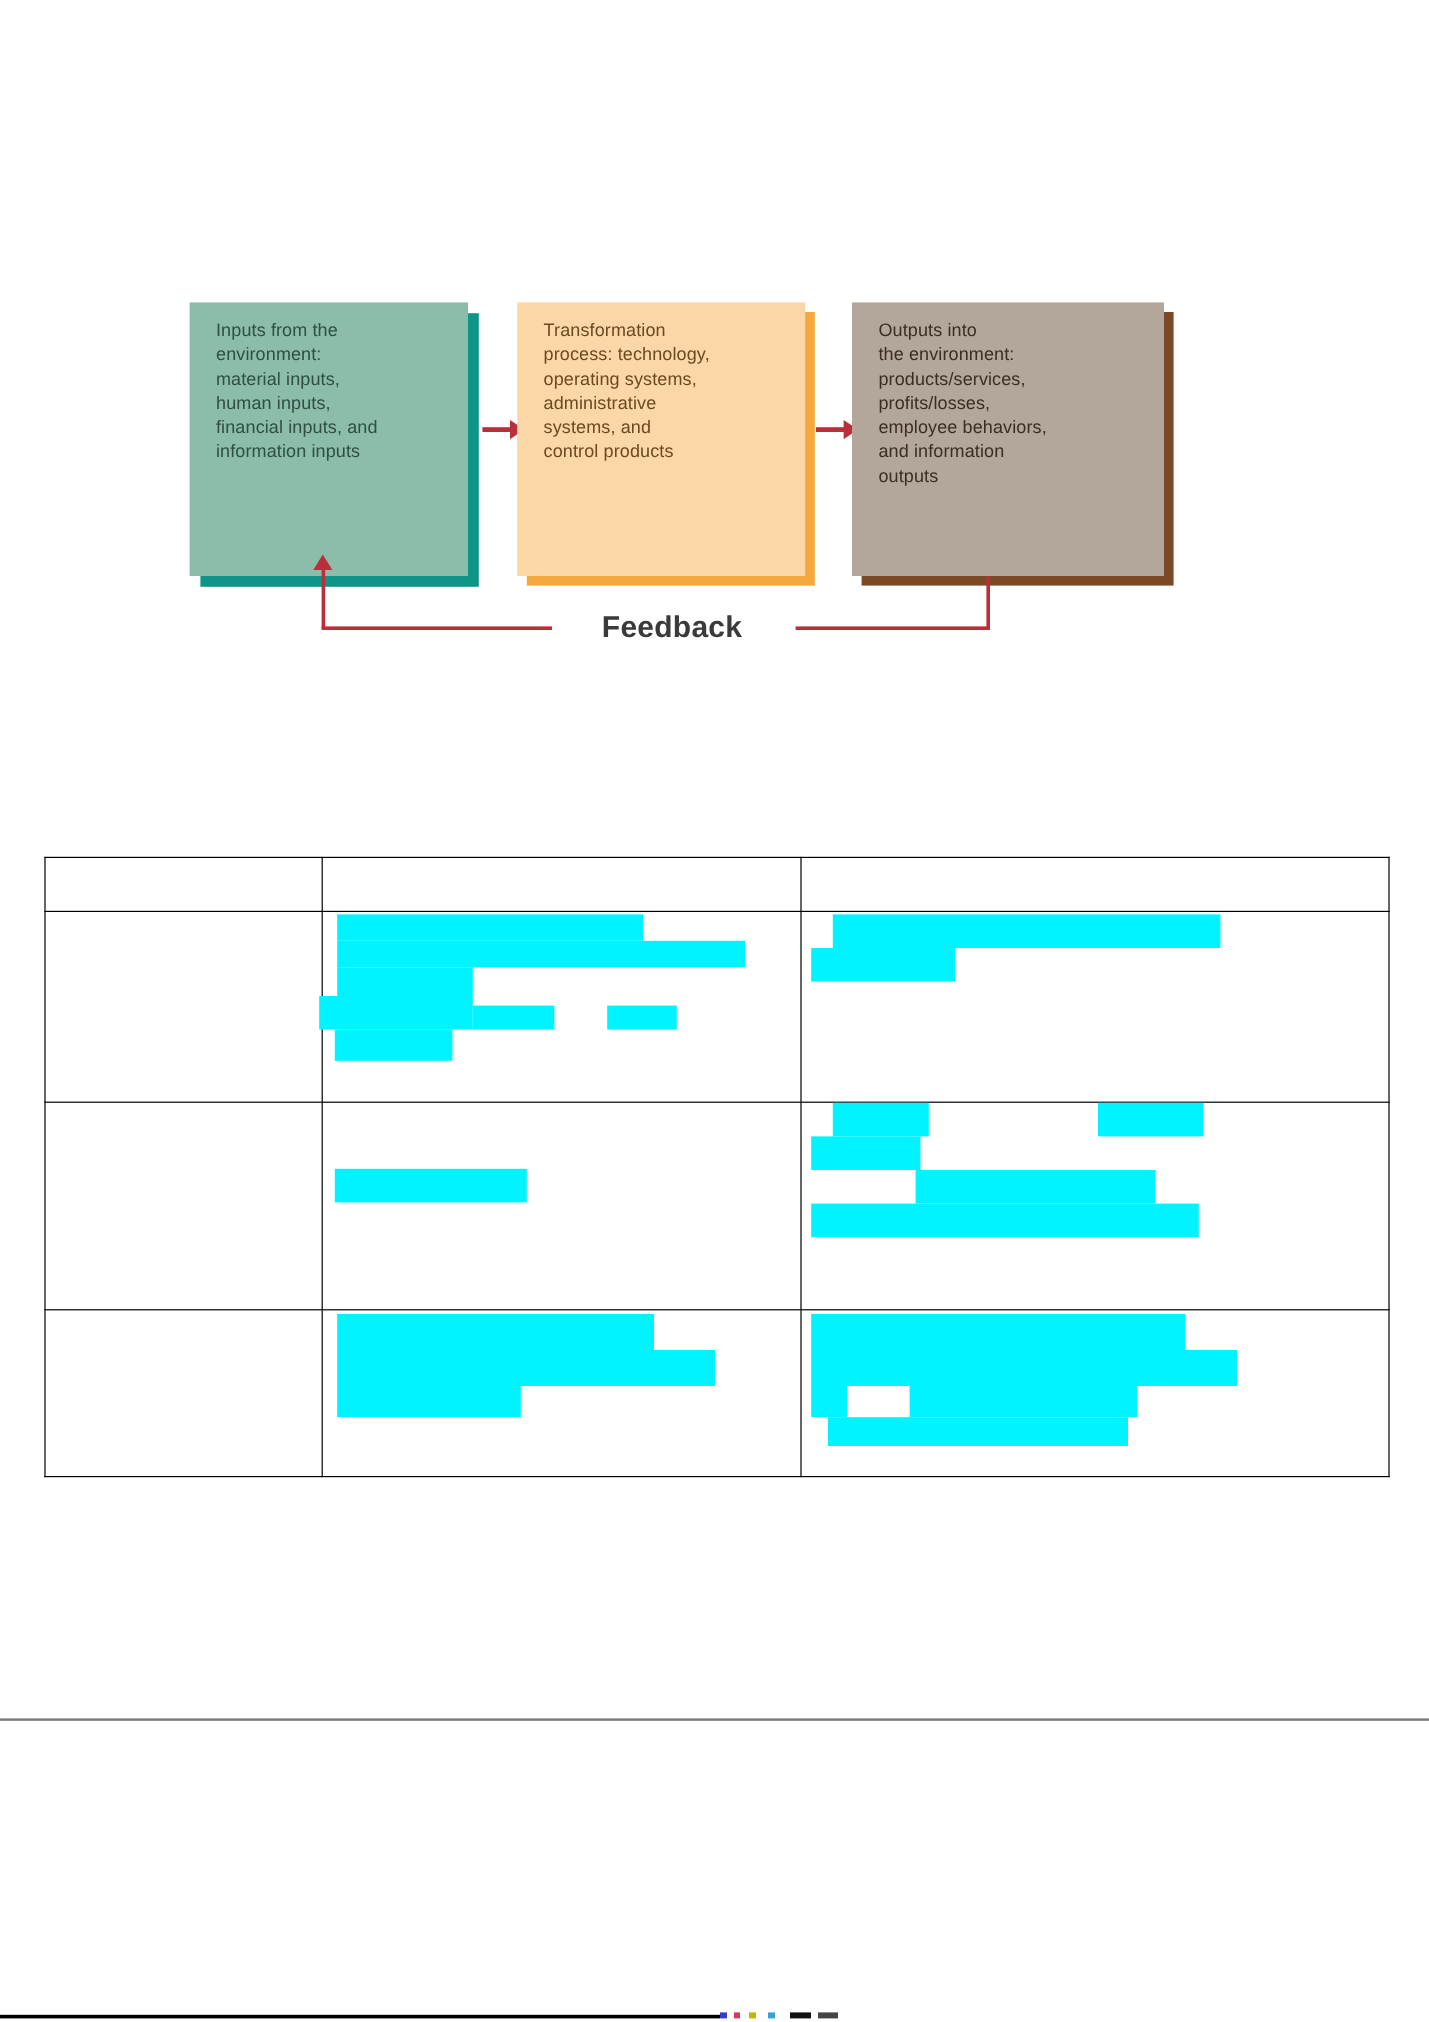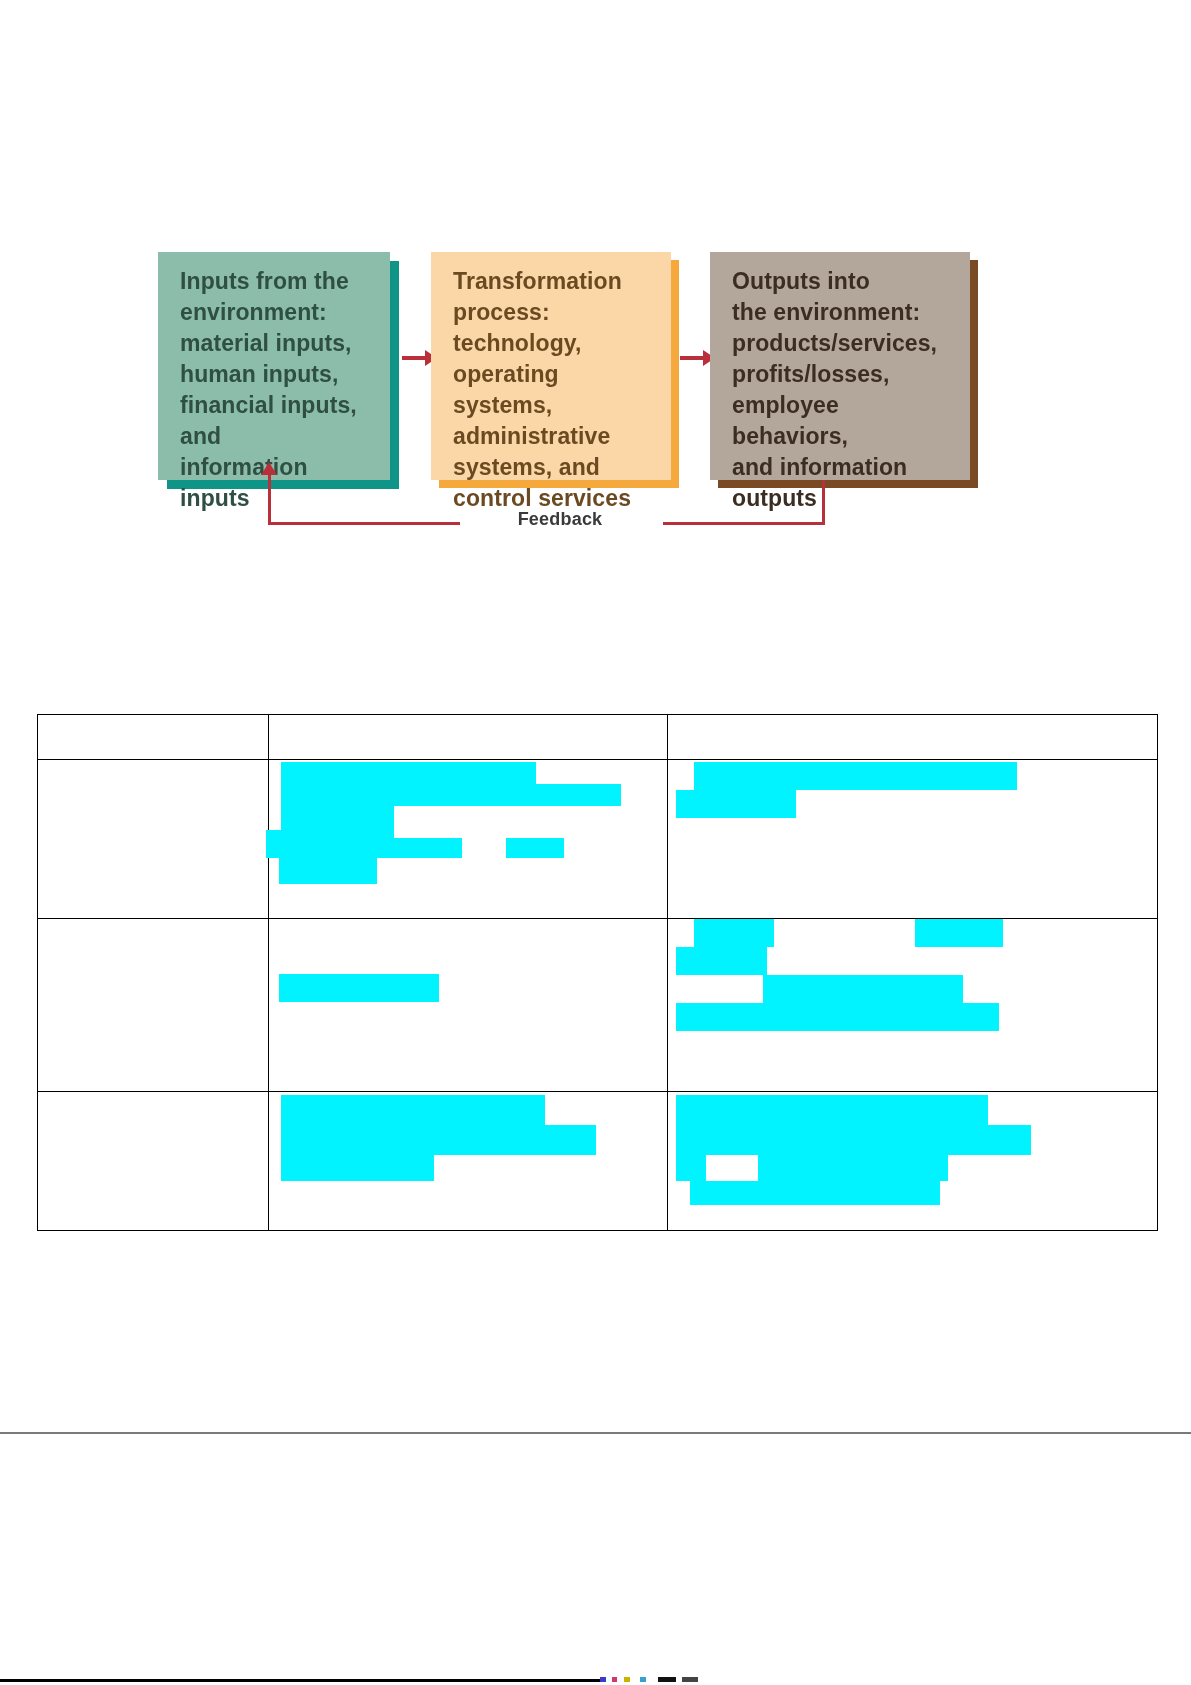--- a/index.html
+++ b/index.html
@@ -28,23 +28,23 @@
     left: 150px;
     top: 228px;
     width: 810px;
     height: 320px;
   }
 
   .sys-box {
     position: absolute;
     box-sizing: border-box;
     padding: 14px 16px 10px 22px;
-    font-size: 23px;
+    font-size: 15px;
     line-height: 1.35;
-    font-weight: 700;
+    font-weight: 400;
     letter-spacing: 0.1px;
     white-space: pre-line;
   }
 
   
   .box-inputs {
     left: 8px;
     top: 24px;
     width: 232px;
     height: 228px;
@@ -114,21 +114,21 @@
     border-bottom: 13px solid #b9303b;
     border-left: 8px solid transparent;
     border-right: 8px solid transparent;
   }
   .fb-label {
     position: absolute;
     left: 315px;
     top: 281px;
     width: 190px;
     text-align: center;
-    font-size: 18px;
+    font-size: 25px;
     font-weight: bold;
     color: #3a3a3a;
     background: #ffffff;
     letter-spacing: 0.2px;
   }
 
   
   .doc-table {
     position: absolute;
     left: 37px;
@@ -204,21 +204,21 @@
 financial inputs, and
 information inputs</div>
 
     <div class="arrow-h arrow-1"></div>
 
     <div class="sys-box box-transform">Transformation
 process: technology,
 operating systems,
 administrative
 systems, and
-control services</div>
+control products</div>
 
     <div class="arrow-h arrow-2"></div>
 
     <div class="sys-box box-outputs">Outputs into
 the environment:
 products/services,
 profits/losses,
 employee behaviors,
 and information
 outputs</div>

